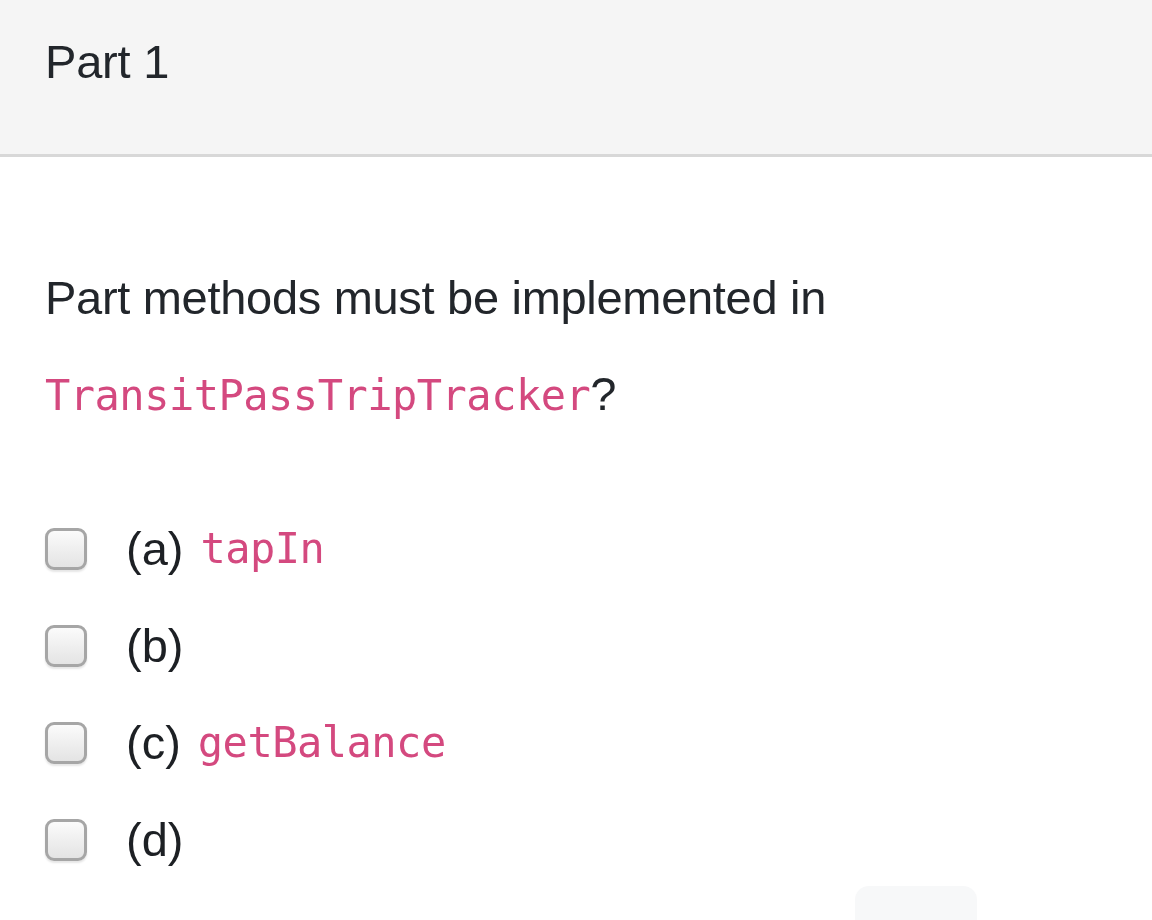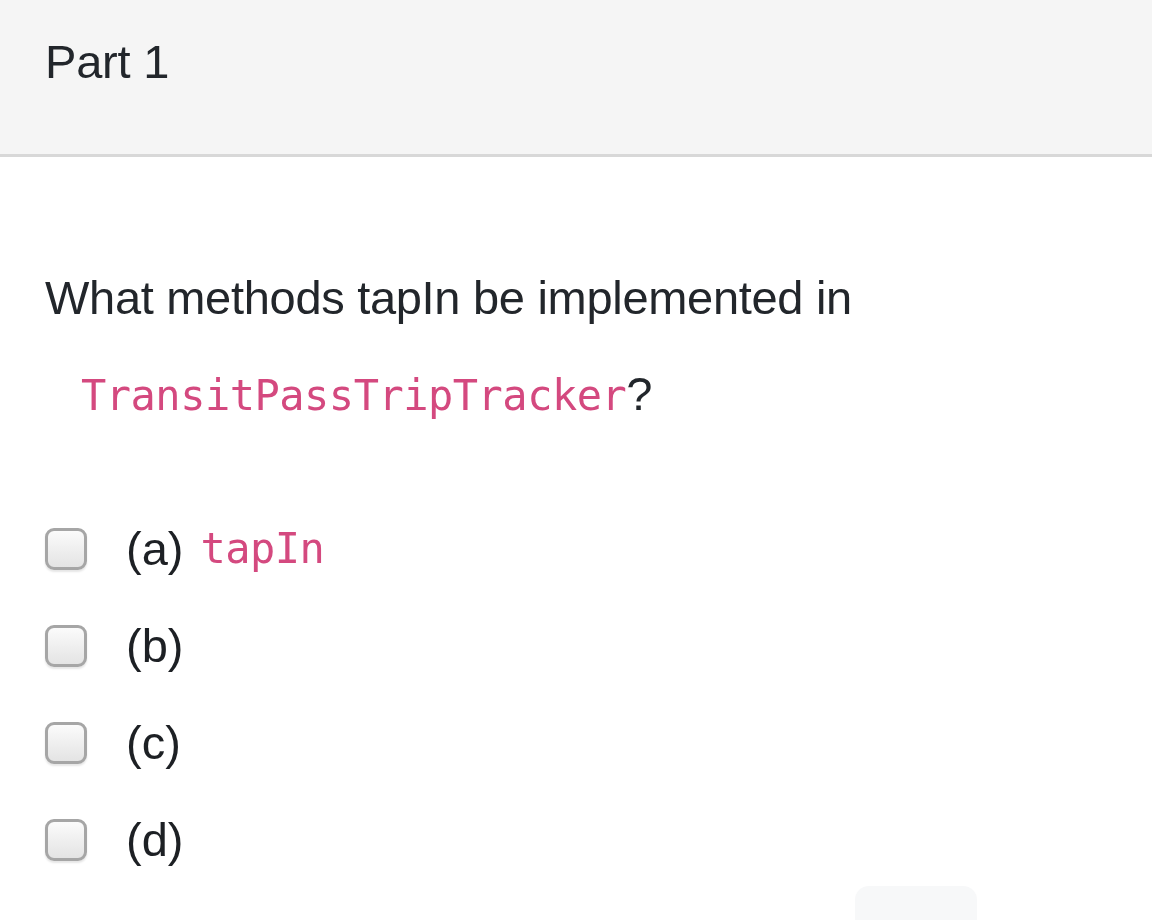--- a/index.html
+++ b/index.html
@@ -58,21 +58,20 @@
     color: #22262b;
     line-height: 96px;
     letter-spacing: -0.3px;
   }
 
   .code {
     font-family: "DejaVu Sans Mono", "Liberation Mono", monospace;
     color: #d4497f;
     font-size: 42px;
     letter-spacing: -0.5px;
-    margin-left: 36px;
   }
 
   
   .options {
     position: absolute;
     left: 45px;
     top: 500px;
     width: 1080px;
   }
 
@@ -143,39 +142,40 @@
 </head>
 <body>
 
 <div id="page">
 
   <div class="part-header">
     <div class="part-title">Part 1</div>
   </div>
 
   <div class="question-block">
-    <div class="question-text"><span>What methods tapIn be implemented in </span><span class="code">TransitPassTripTracker</span><span>?</span></div>
+    <div class="question-text"><span>Part methods must be implemented in </span><span class="code">TransitPassTripTracker</span><span>?</span></div>
   </div>
 
   <div class="options">
 
     <div class="option-row">
       <div class="checkbox"></div>
       <div class="option-label">(a)</div>
       <div class="option-code">tapIn</div>
     </div>
 
     <div class="option-row">
       <div class="checkbox"></div>
       <div class="option-label">(b)</div>
     </div>
 
     <div class="option-row">
       <div class="checkbox"></div>
       <div class="option-label">(c)</div>
+      <div class="option-code">getBalance</div>
     </div>
 
     <div class="option-row">
       <div class="checkbox"></div>
       <div class="option-label">(d)</div>
     </div>
 
   </div>
 
   <div class="bottom-button">

